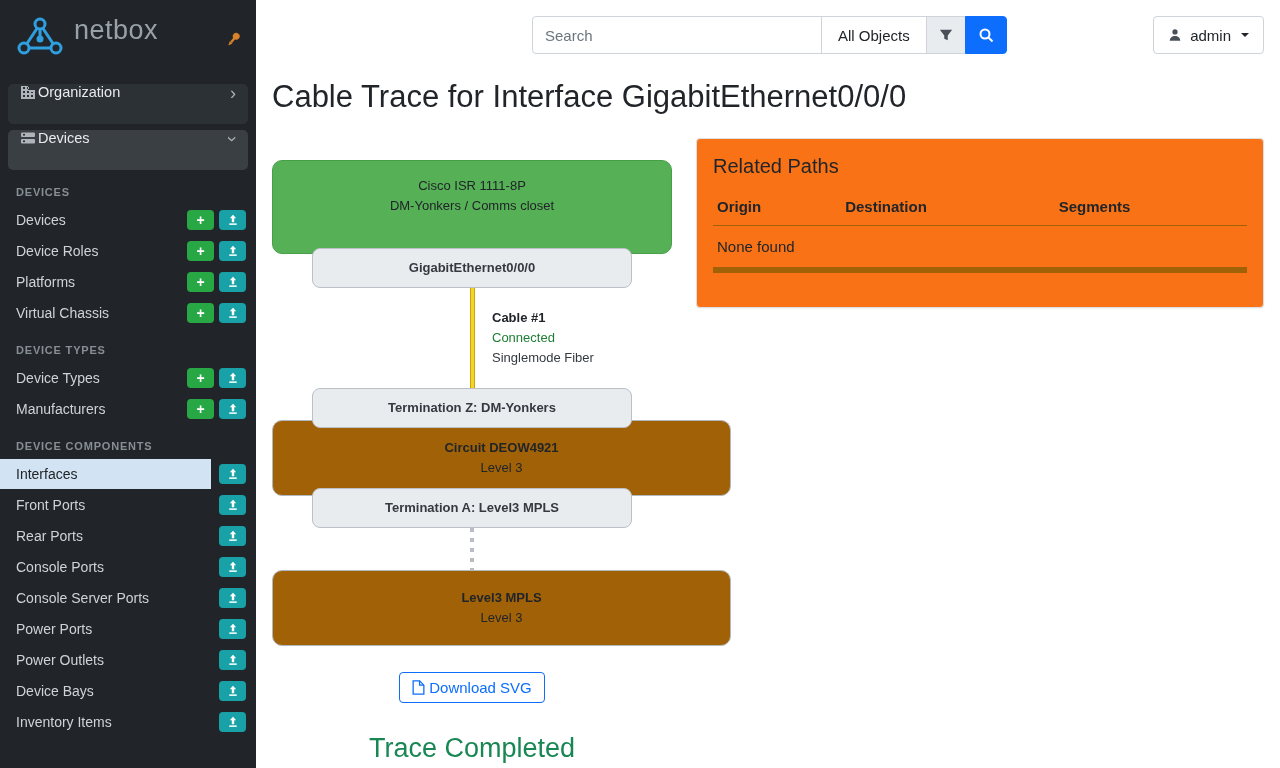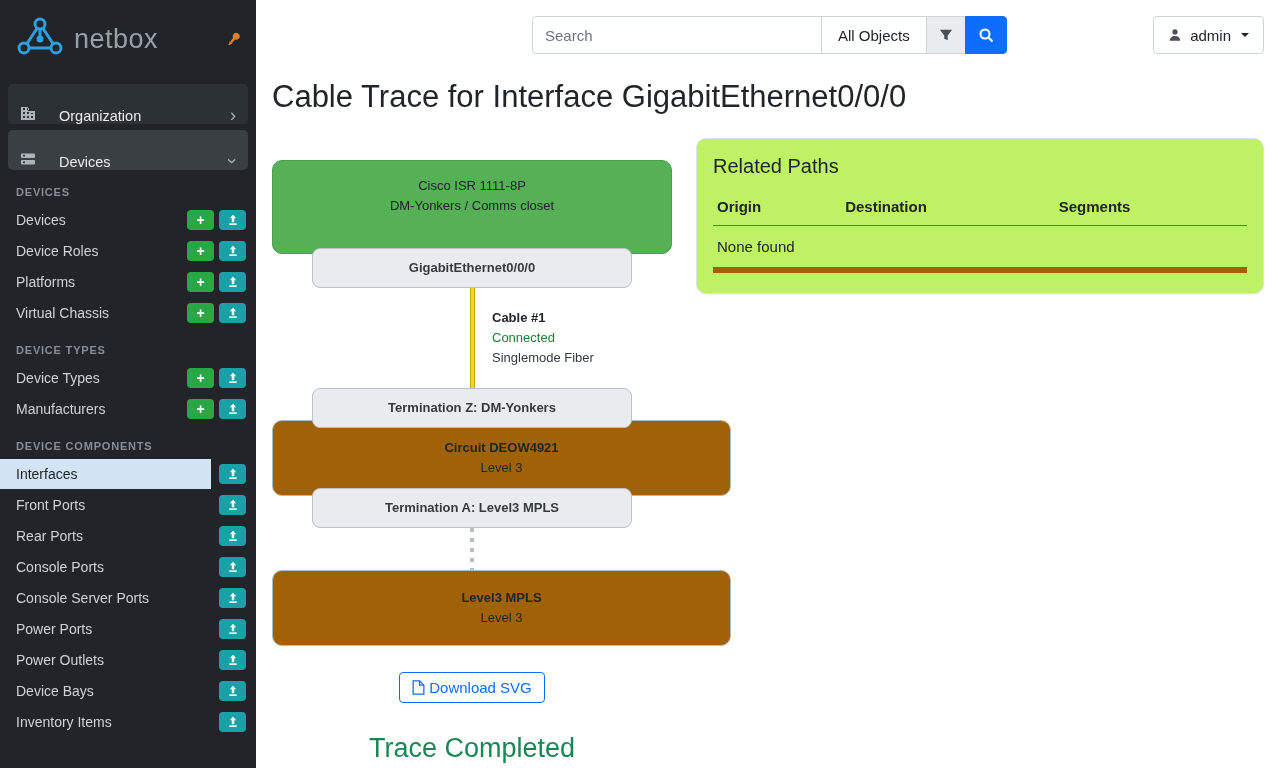--- a/index.html
+++ b/index.html
@@ -7,26 +7,26 @@
   body {
     width:1280px; height:768px; overflow:hidden;
     font-family:"Liberation Sans", sans-serif;
     background:#fff; color:#212529;
   }
   .app { display:flex; width:1280px; height:768px; }
 
   
   .sidebar { width:256px; min-width:256px; height:768px; background:#212529; overflow:hidden; }
   .sb-header { height:78px; display:flex; align-items:center; padding:0 14px; }
-  .logo { display:flex; align-items:center; gap:8px; cursor:pointer; }
+  .logo { display:flex; gap:8px; cursor:pointer; }
   .logo-text { font-size:27px; font-weight:500; color:#98a1a8; letter-spacing:.5px; }
   .pin { margin-left:auto; transform:rotate(40deg); display:flex; }
 
   .nav-group { height:40px; margin:6px 8px 0; border-radius:5px; background:#2c3136;
-    display:flex; align-items:flex-end; gap:23px; padding:0 12px; color:#e8eaec; font-size:14.5px; cursor:pointer; }
+    display:flex; align-items:flex-start; gap:2px; padding:0 12px; color:#e8eaec; font-size:14.5px; cursor:pointer; }
   .nav-group.expanded { background:#3a3f44; }
   .chev { margin-left:auto; color:#aab1b7; font-size:18px; line-height:1; }
   .chev.down { transform:rotate(90deg); }
 
   .sb-heading { padding:16px 16px 6px; font-size:11px; font-weight:700; letter-spacing:.8px; color:#878e95; }
   .sb-item { display:flex; align-items:center; height:30px; margin-top:1px; }
   .sb-link { flex:1; align-self:stretch; display:flex; align-items:center; padding-left:16px;
     font-size:14px; color:#cfd3d6; cursor:pointer; text-decoration:none; }
   .sb-link.active { background:#d2e3f3; color:#212529; }
   .btns { display:flex; gap:5px; padding:0 10px 0 8px; }
@@ -82,22 +82,22 @@
   .farend { top:410px; }
   .dotline { position:absolute; left:198px; top:368px; width:4px; height:42px;
     background:repeating-linear-gradient(#b7bdc3 0 4px, transparent 4px 10px); }
 
   .dl-row { text-align:center; margin-top:26px; }
   .dl-btn { display:inline-flex; align-items:center; gap:4px; padding:6px 12px; background:#fff;
     border:1px solid #0d6efd; border-radius:4px; color:#0d6efd; font-size:15px; font-family:inherit; cursor:pointer; }
   .trace-done { margin-top:30px; text-align:center; font-size:27px; font-weight:500; color:#198754; }
 
   
-  .card { flex:1; border:1px solid #dde0e3; border-radius:10px; background:#bef264;
-    box-shadow:0 1px 2px rgba(0,0,0,.05); padding:16px 16px 20px; }
+  .card { flex:1; border:1px solid #dde0e3; border-radius:4px; background:#f97316;
+    box-shadow:0 1px 2px rgba(0,0,0,.05); padding:16px 16px 34px; }
   .card-title { font-size:20px; font-weight:500; margin:0 0 10px; color:#212529; }
   table.paths { width:100%; border-collapse:collapse; }
   table.paths th { text-align:left; font-size:15px; font-weight:700; color:#212529;
     padding:10px 4px; border-bottom:1px solid #a16207; }
   table.paths td { font-size:15px; color:#212529; padding:12px 4px; border-bottom:6px solid #a16207; }
   .col-origin { width:24%; } .col-dest { width:40%; } .col-seg { width:36%; }
 </style>
 </head>
 <body>
 

